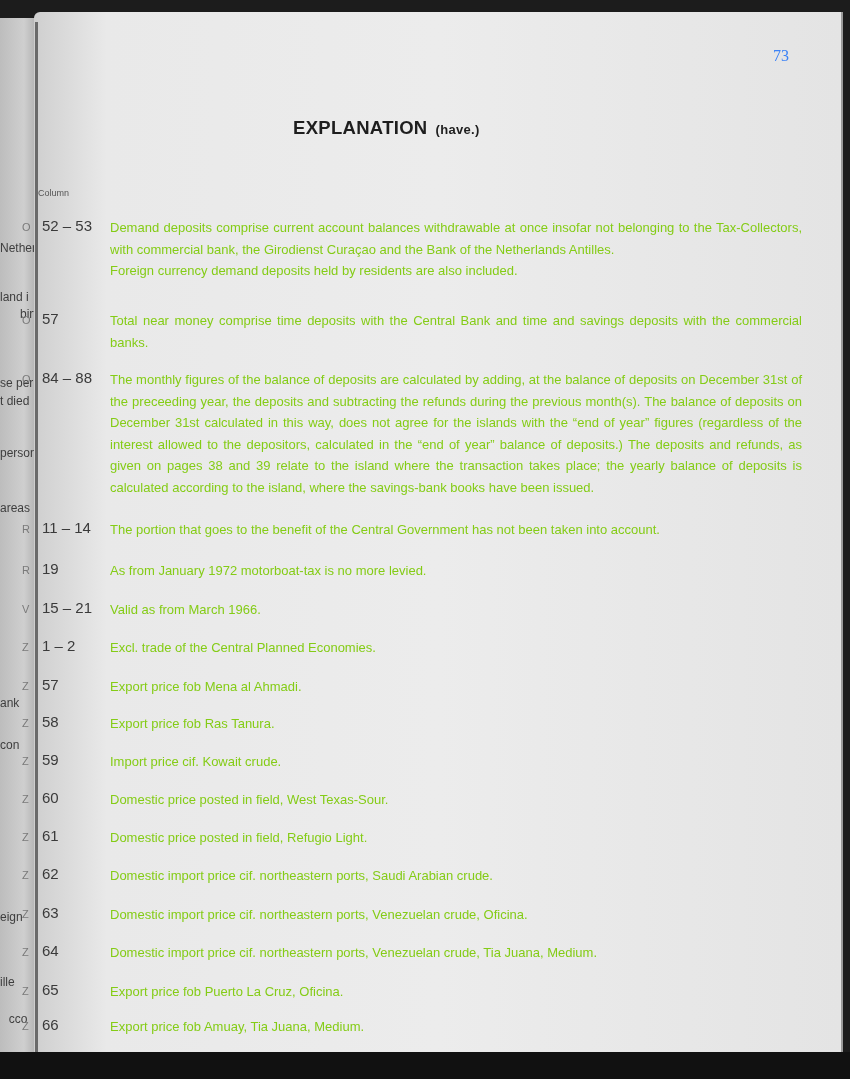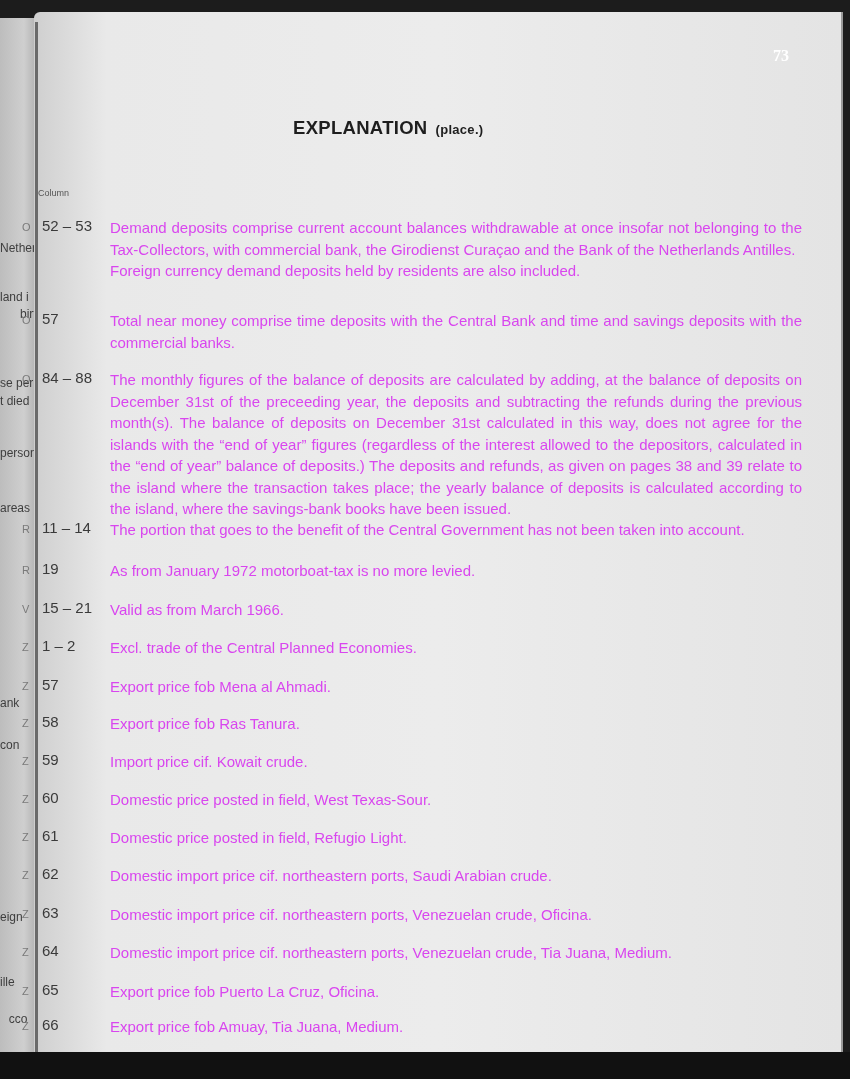--- a/index.html
+++ b/index.html
@@ -20,39 +20,39 @@
     position: absolute; left: 34px; top: 12px; width: 807px; height: 1050px;
     background: linear-gradient(90deg, #cfcfcf 0%, #e9e9e9 9%, #ececec 50%, #e4e4e4 100%);
     border-top-left-radius: 6px;
     border-right: 2px solid #9a9a9a;
   }
   .gutter {
     position: absolute; left: 35px; top: 22px; width: 3px; height: 1030px;
     background: #6a6a6a;
   }
   .page-number {
-    position: absolute; left: 773px; top: 47px; font-size: 16px; font-weight: bold;
-    color: #ffffff; font-family: "Liberation Serif", serif;
+    position: absolute; left: 773px; top: 47px; font-size: 16px; font-weight: normal;
+    color: #3b82f6; font-family: "Liberation Serif", serif;
   }
   .title {
     position: absolute; left: 293px; top: 117px; font-size: 18.5px; font-weight: bold;
     color: #1e1e1e; letter-spacing: 0.3px;
   }
   .title .sub { font-size: 13px; margin-left: 8px; }
   .col-head {
     position: absolute; left: 38px; top: 188px; font-size: 9px; color: #555; text-align: right;
   }
   .entry { position: absolute; left: 0; width: 850px; }
   .entry .code {
     position: absolute; left: 22px; font-size: 15px; color: #3a3a3a; white-space: nowrap;
   }
   .entry .code .letter { font-size: 11px; color: #7a7a7a; display: inline-block; width: 20px; }
   .entry .text {
-    position: absolute; left: 110px; width: 692px; font-size: 15px; line-height: 21.5px;
-    color: #d946ef; text-align: justify;
+    position: absolute; left: 110px; width: 692px; font-size: 13px; line-height: 21.5px;
+    color: #84cc16; text-align: justify;
   }
   .entry .text p { margin: 0; }
   .bottom-shadow {
     position: absolute; left: 0; top: 1052px; width: 850px; height: 27px;
     background: #111;
   }
 </style>
 </head>
 <body>
 
@@ -70,21 +70,21 @@
     <div class="frag" style="top: 994px; text-align: center;">cco</div>
     <div class="frag" style="top: 957px;">ille</div>
   </div>
 
 <div class="page"></div>
 <div class="gutter"></div>
 
 <div class="page-number">73</div>
 
 <div class="title">
-  <span>EXPLANATION</span><span class="sub">(place.)</span>
+  <span>EXPLANATION</span><span class="sub">(have.)</span>
 </div>
 
 <div class="col-head">Column</div>
 
 <div id="entries">
     <div class="entry" style="top: 217px;">
       <div class="code"><span class="letter">O</span><span>52 – 53</span></div>
       <div class="text">
         <p>Demand deposits comprise current account balances withdrawable at once insofar not belonging to the Tax-Collectors, with commercial bank, the Girodienst Curaçao and the Bank of the Netherlands Antilles.</p>
         <p>Foreign currency demand deposits held by residents are also included.</p>

